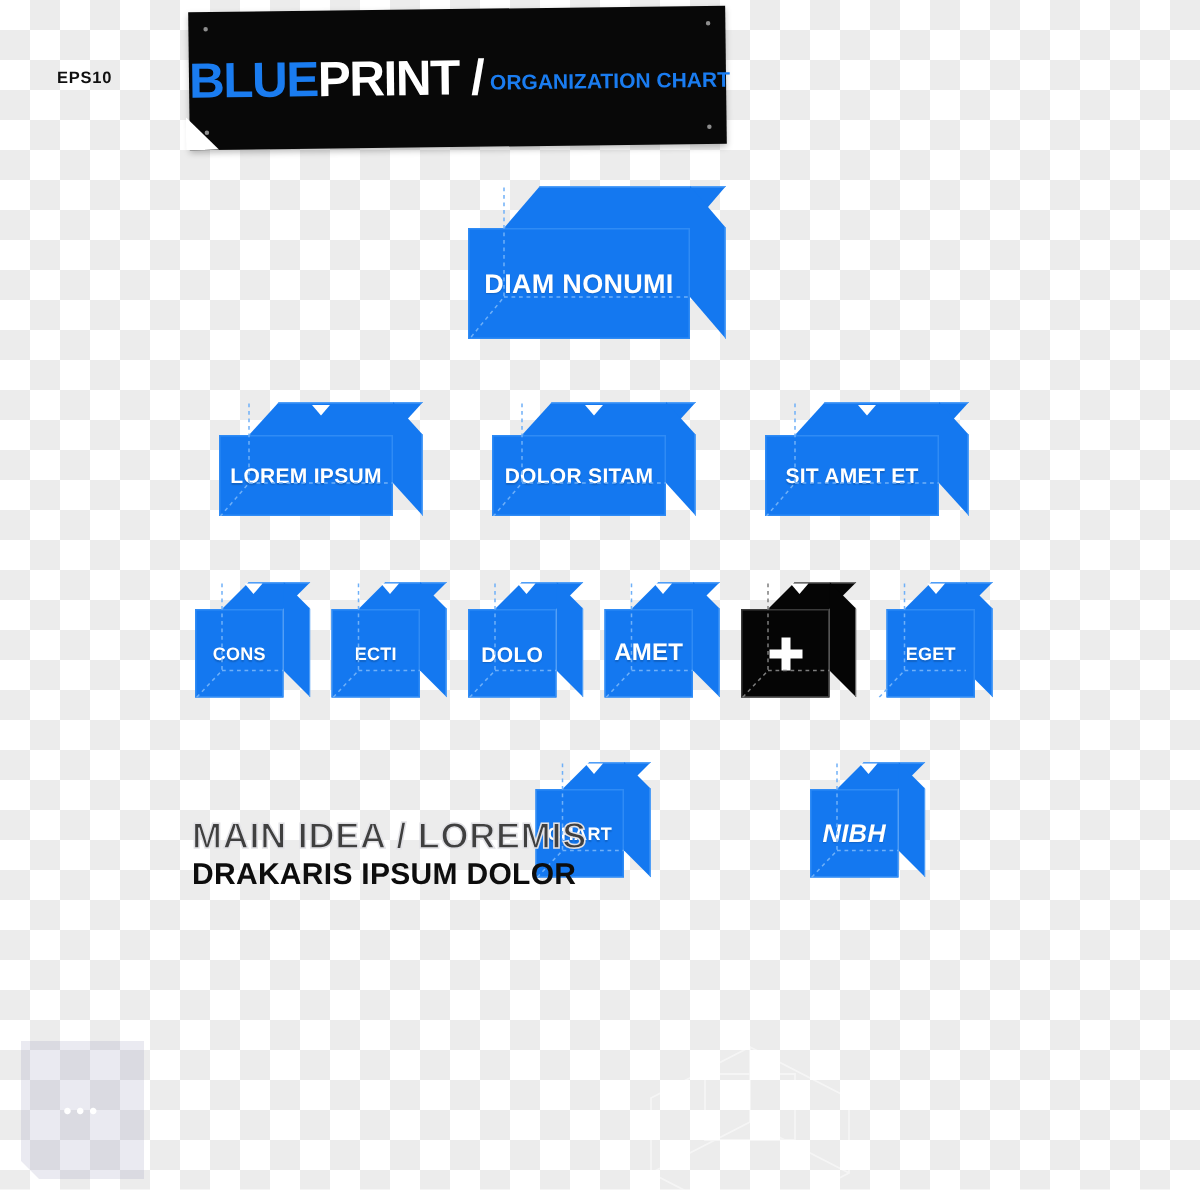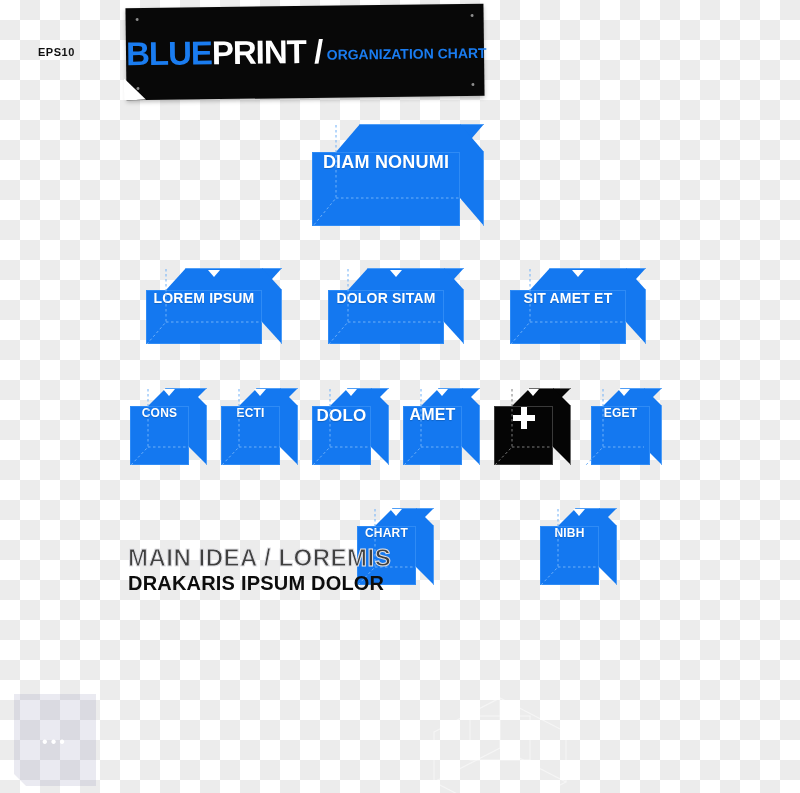--- a/index.html
+++ b/index.html
@@ -47,21 +47,21 @@
   .bt-white{color:#ffffff;font-size:33px;font-weight:bold;letter-spacing:-1px;
             font-family:"Liberation Sans", sans-serif;}
   .bt-sub{color:#1a7cf0;font-size:14px;font-weight:bold;letter-spacing:0px;
           font-family:"Liberation Sans", sans-serif;vertical-align:3px;}
 
   
   .box{position:absolute;}
   .box .topface,.box .sideface,.box .frontface{position:absolute;}
   .box .frontface{
     left:0;background:#1478f0;border:1.5px solid #2f8bf5;
-    box-sizing:border-box;display:flex;justify-content:center;
+    box-sizing:border-box;display:flex;align-items:center;justify-content:center;
   }
   .box .topface{
     left:0;top:0;background:#1478f0;
     border-left:1.5px solid #4f9ef7;border-top:1.5px solid #4f9ef7;
     box-sizing:border-box;
   }
   .box .sideface{background:#1478f0;border-right:1.5px solid #4f9ef7;box-sizing:border-box;}
   .box.dark .frontface{background:#050505;border-color:#3a3a3a;}
   .box.dark .topface{background:#050505;border-left-color:#6b6b6b;border-top-color:#6b6b6b;}
   .box.dark .sideface{background:#050505;border-right-color:#6b6b6b;}
@@ -199,21 +199,21 @@
     <div class="arrow" style="left:33px;top:1px;"></div>
     <svg class="edges" width="77" height="77">
       <path d="M18,1 L18,59 L1,77 M18,59 L59,59" stroke="#6fb0f8" stroke-width="1" fill="none" stroke-dasharray="2.5,2.5"></path>
     </svg>
   </div>
 
   <div class="box" style="left:312px;top:388px;width:77px;height:77px;">
     <div class="topface" style="width:59px;height:18px;clip-path:polygon(18px 0,100% 0,calc(100% - 18px) 100%,0 100%);left:18px;"></div>
     <div class="sideface" style="left:59px;top:0;width:18px;height:77px;clip-path:polygon(0 0,100% 18px,100% 100%,0 calc(100% - 18px));"></div>
     <div class="frontface" style="left:0;top:18px;width:59px;height:59px;">
-      <span class="label" style="font-size:17px;">DOLO</span>
+      <span class="label" style="font-size:14px;">DOLO</span>
     </div>
     <div class="arrow" style="left:33px;top:1px;"></div>
     <svg class="edges" width="77" height="77">
       <path d="M18,1 L18,59 L1,77 M18,59 L59,59" stroke="#6fb0f8" stroke-width="1" fill="none" stroke-dasharray="2.5,2.5"></path>
     </svg>
   </div>
 
   <div class="box" style="left:403px;top:388px;width:77px;height:77px;">
     <div class="topface" style="width:59px;height:18px;clip-path:polygon(18px 0,100% 0,calc(100% - 18px) 100%,0 100%);left:18px;"></div>
     <div class="sideface" style="left:59px;top:0;width:18px;height:77px;clip-path:polygon(0 0,100% 18px,100% 100%,0 calc(100% - 18px));"></div>
@@ -260,21 +260,21 @@
     <div class="arrow" style="left:33px;top:1px;"></div>
     <svg class="edges" width="77" height="77">
       <path d="M18,1 L18,59 L1,77 M18,59 L59,59" stroke="#6fb0f8" stroke-width="1" fill="none" stroke-dasharray="2.5,2.5"></path>
     </svg>
   </div>
 
   <div class="box" style="left:540px;top:508px;width:77px;height:77px;">
     <div class="topface" style="width:59px;height:18px;clip-path:polygon(18px 0,100% 0,calc(100% - 18px) 100%,0 100%);left:18px;"></div>
     <div class="sideface" style="left:59px;top:0;width:18px;height:77px;clip-path:polygon(0 0,100% 18px,100% 100%,0 calc(100% - 18px));"></div>
     <div class="frontface" style="left:0;top:18px;width:59px;height:59px;">
-      <span class="label" style="font-size:12px;">NIBH</span>
+      <span class="label" style="font-size:17px;font-style:italic;">NIBH</span>
     </div>
     <div class="arrow" style="left:33px;top:1px;"></div>
     <svg class="edges" width="77" height="77">
       <path d="M18,1 L18,59 L1,77 M18,59 L59,59" stroke="#6fb0f8" stroke-width="1" fill="none" stroke-dasharray="2.5,2.5"></path>
     </svg>
   </div>
 
   <div class="cap-ghost">MAIN IDEA / LOREMIS</div>
   <div class="cap-main">DRAKARIS IPSUM DOLOR</div>
 

